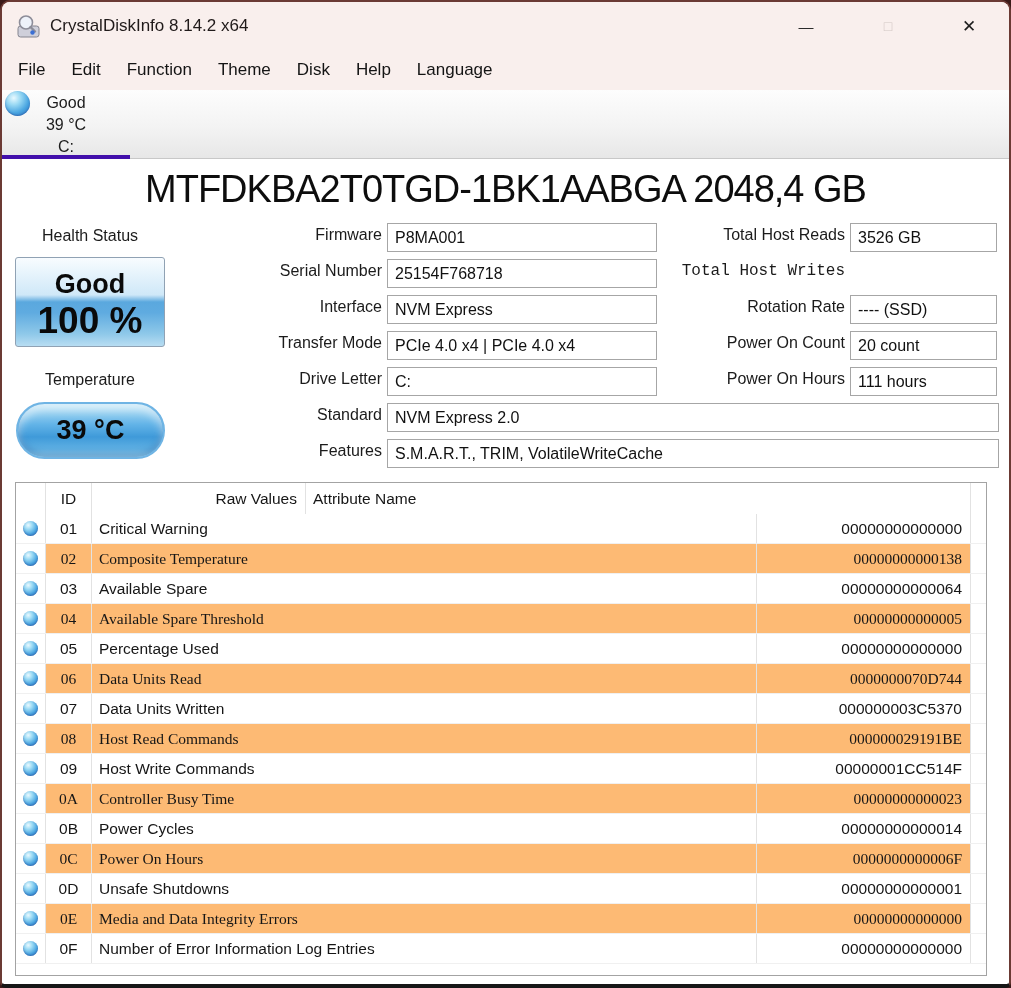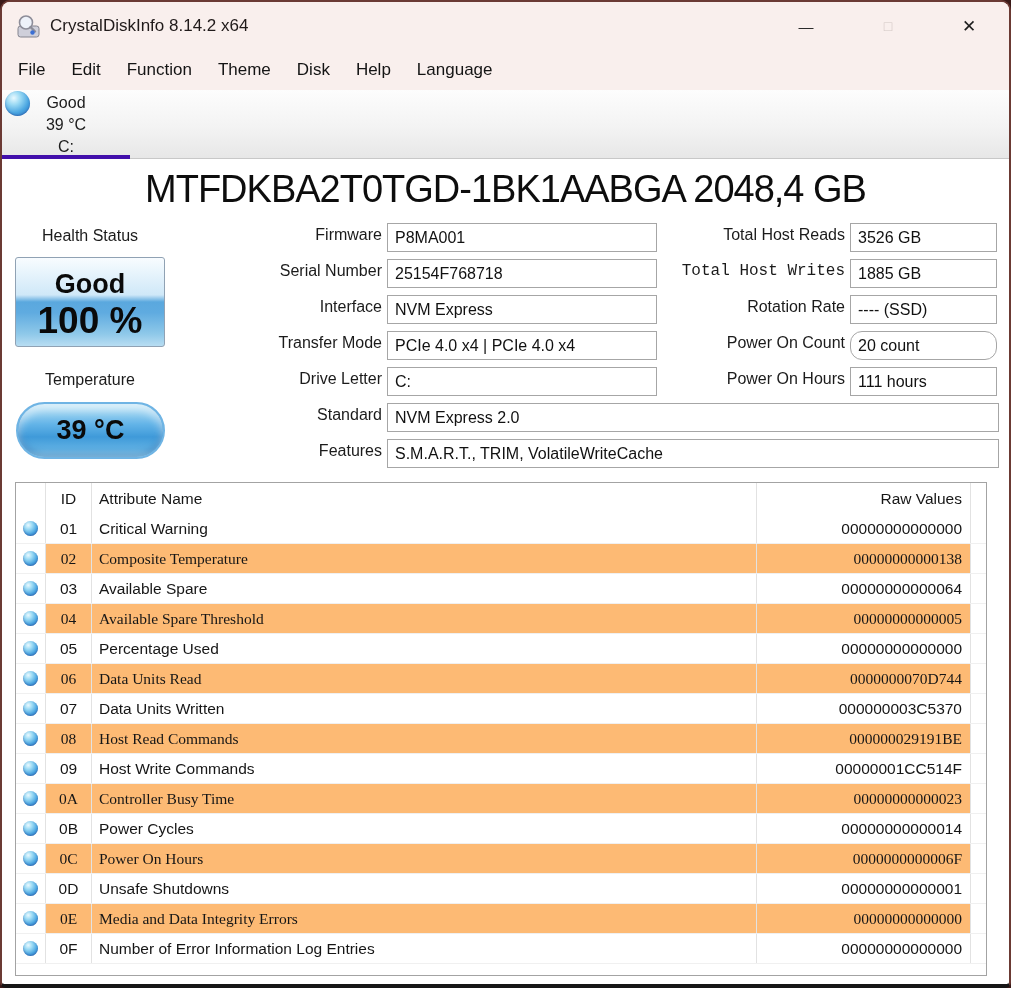--- a/index.html
+++ b/index.html
@@ -108,22 +108,22 @@
     <div class="l2">100 %</div>
   </div>
 
   <div class="side-label" style="left:13px;top:369px;width:150px;">Temperature</div>
   <div class="temp-pill">39 °C</div>
 
   <div class="smart-table">
     <div class="t-row t-head">
       <div class="t-cell c-orb"></div>
       <div class="t-cell c-id">ID</div>
+      <div class="t-cell c-raw">Raw Values</div>
       <div class="t-cell c-attr">Attribute Name</div>
-      <div class="t-cell c-raw">Raw Values</div>
       <div class="t-cell c-fill"></div>
     </div>
     <div>
         <div class="t-row">
           <div class="t-cell c-orb">
             <span class="orb small"></span>
           </div>
           <div class="t-cell c-id">01</div>
           <div class="t-cell c-attr">Critical Warning</div>
           <div class="t-cell c-raw">00000000000000</div>
@@ -268,20 +268,19 @@
     <div class="field-box" style="top: 329px; left: 385px; width: 270px;">PCIe 4.0 x4 | PCIe 4.0 x4</div>
     <div class="field-label" style="top: 368px; left: 140px; width: 240px;">Drive Letter</div>
     <div class="field-box" style="top: 365px; left: 385px; width: 270px;">C:</div>
     <div class="field-label" style="top: 404px; left: 140px; width: 240px;">Standard</div>
     <div class="field-box" style="top: 401px; left: 385px; width: 612px;">NVM Express 2.0</div>
     <div class="field-label" style="top: 440px; left: 140px; width: 240px;">Features</div>
     <div class="field-box" style="top: 437px; left: 385px; width: 612px;">S.M.A.R.T., TRIM, VolatileWriteCache</div>
     <div class="field-label" style="top: 224px; left: 640px; width: 203px;">Total Host Reads</div>
     <div class="field-box stat" style="top: 221px; left: 848px; width: 147px;">3526 GB</div>
     <div class="field-label" style="top: 260px; left: 640px; width: 203px; font-family: Liberation Mono, monospace;">Total Host Writes</div>
-    <div class="field-box stat" style="top: 257px; left: 848px; width: 147px;">1885 GB</div>
     <div class="field-label" style="top: 296px; left: 640px; width: 203px;">Rotation Rate</div>
     <div class="field-box stat" style="top: 293px; left: 848px; width: 147px;">---- (SSD)</div>
     <div class="field-label" style="top: 332px; left: 640px; width: 203px;">Power On Count</div>
-    <div class="field-box stat" style="top: 329px; left: 848px; width: 147px; border-radius: 12px;">20 count</div>
+    <div class="field-box stat" style="top: 329px; left: 848px; width: 147px;">20 count</div>
     <div class="field-label" style="top: 368px; left: 640px; width: 203px;">Power On Hours</div>
     <div class="field-box stat" style="top: 365px; left: 848px; width: 147px;">111 hours</div>
   </div>
 
 </body></html>

